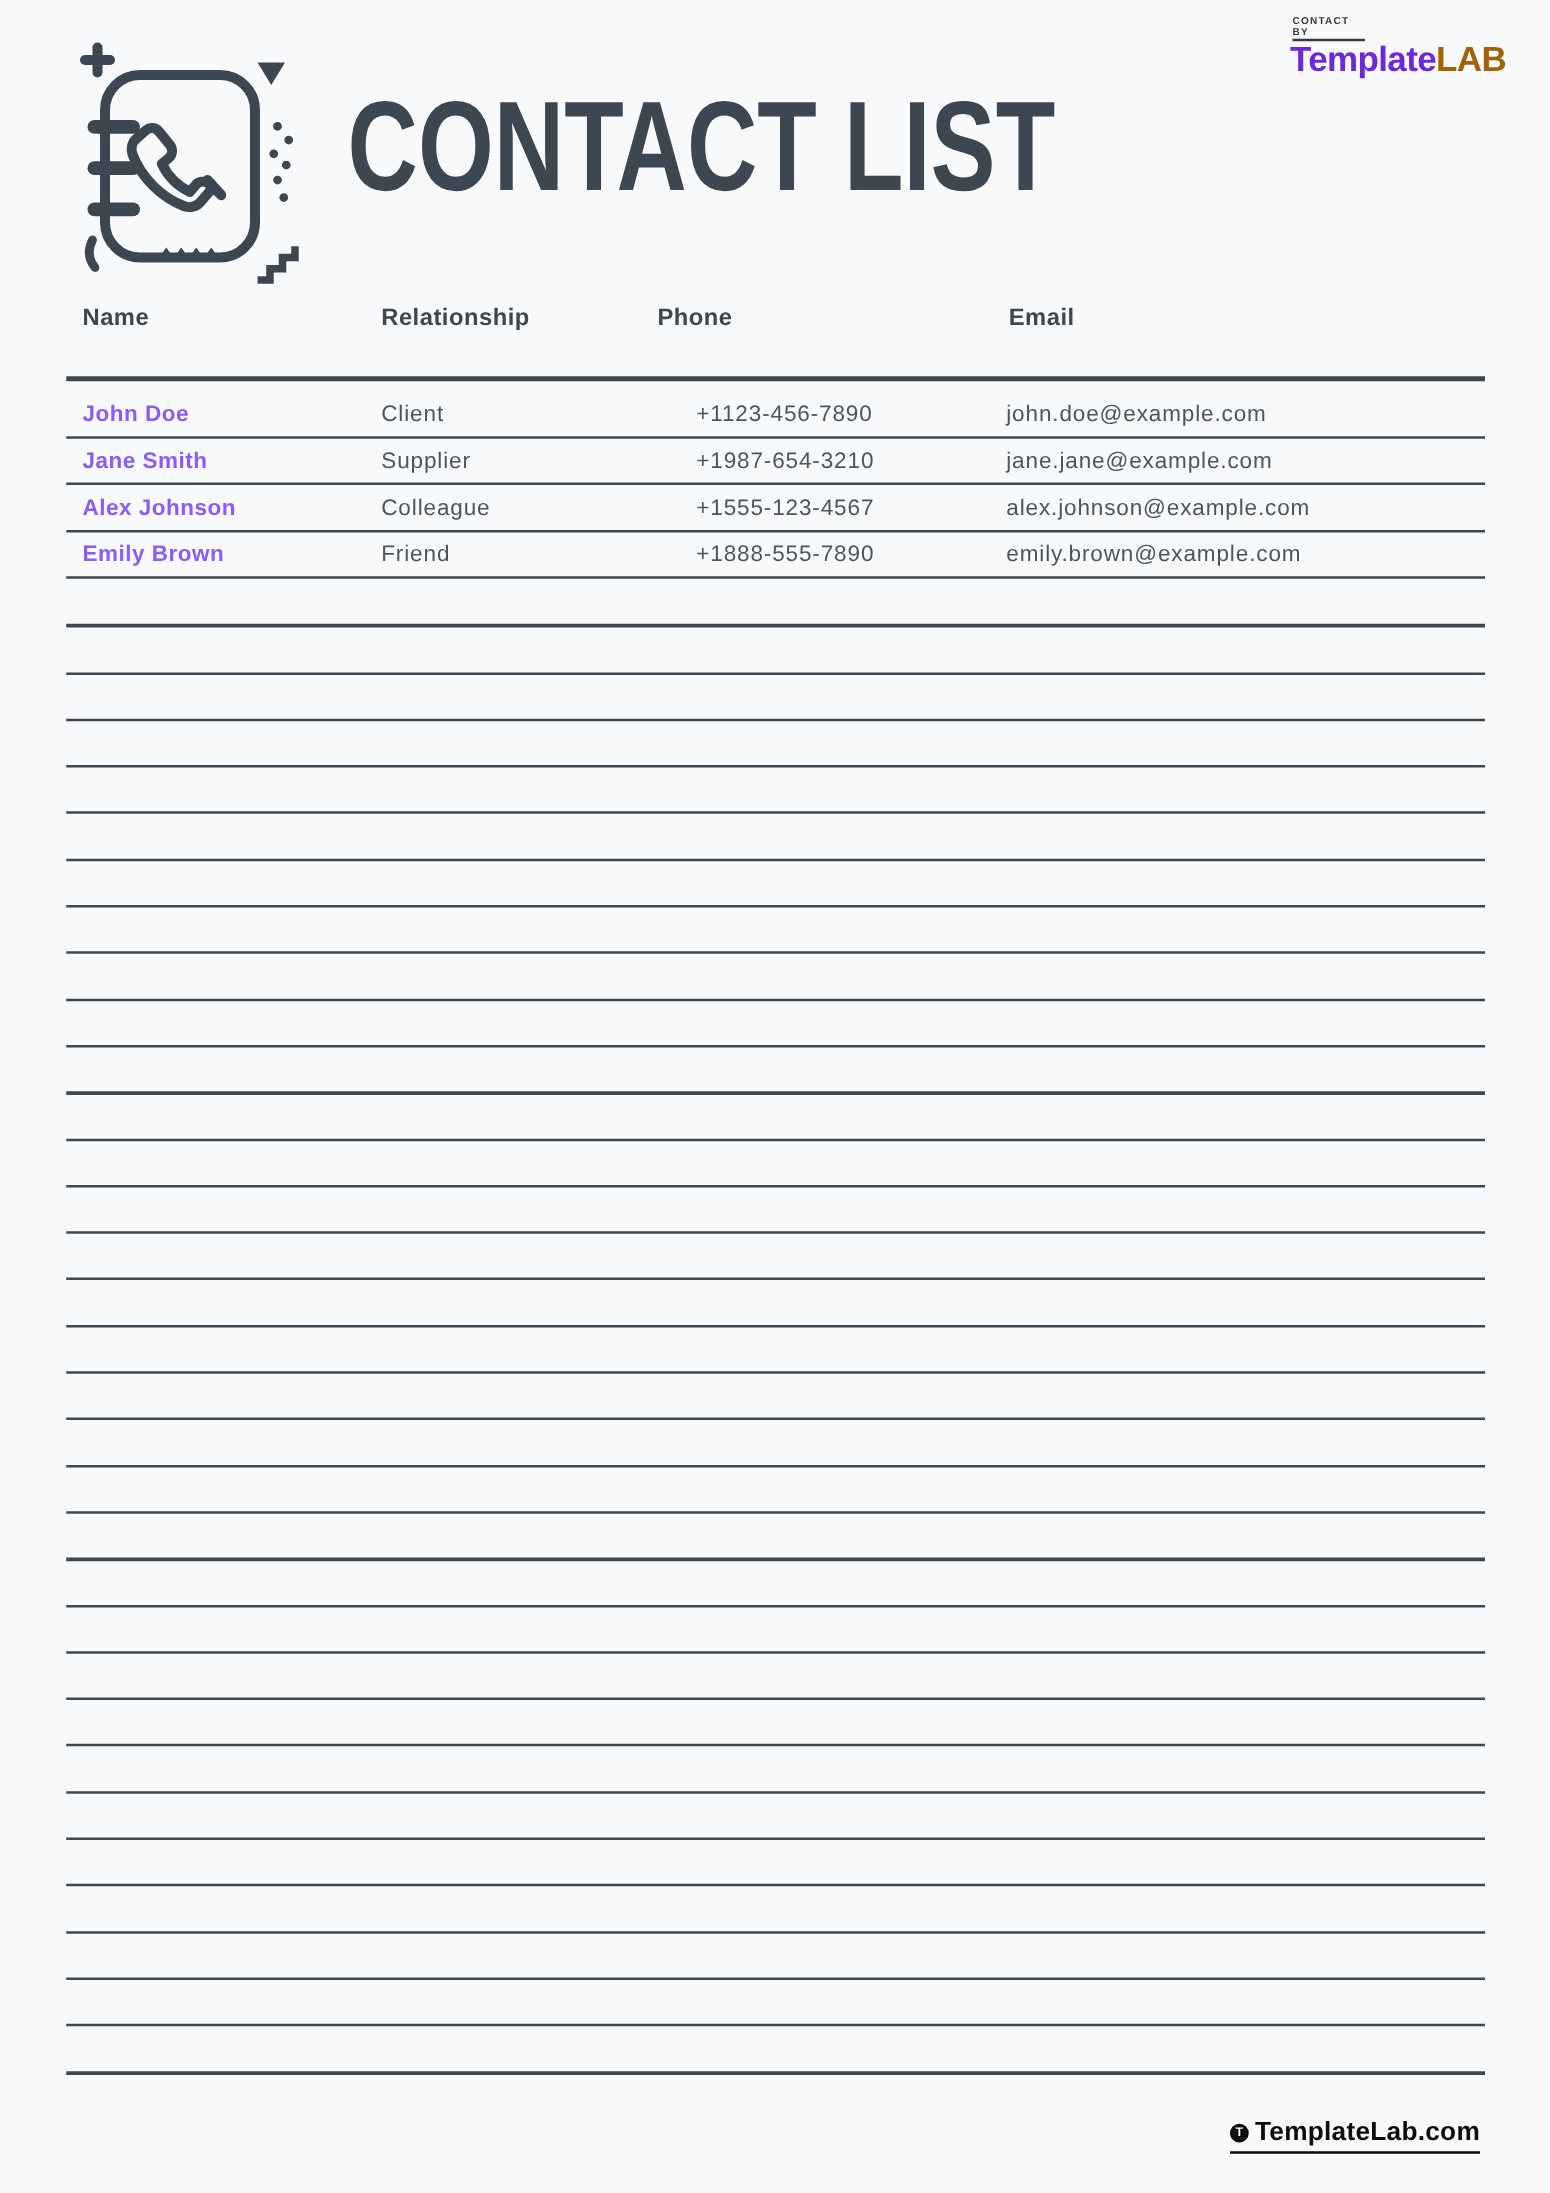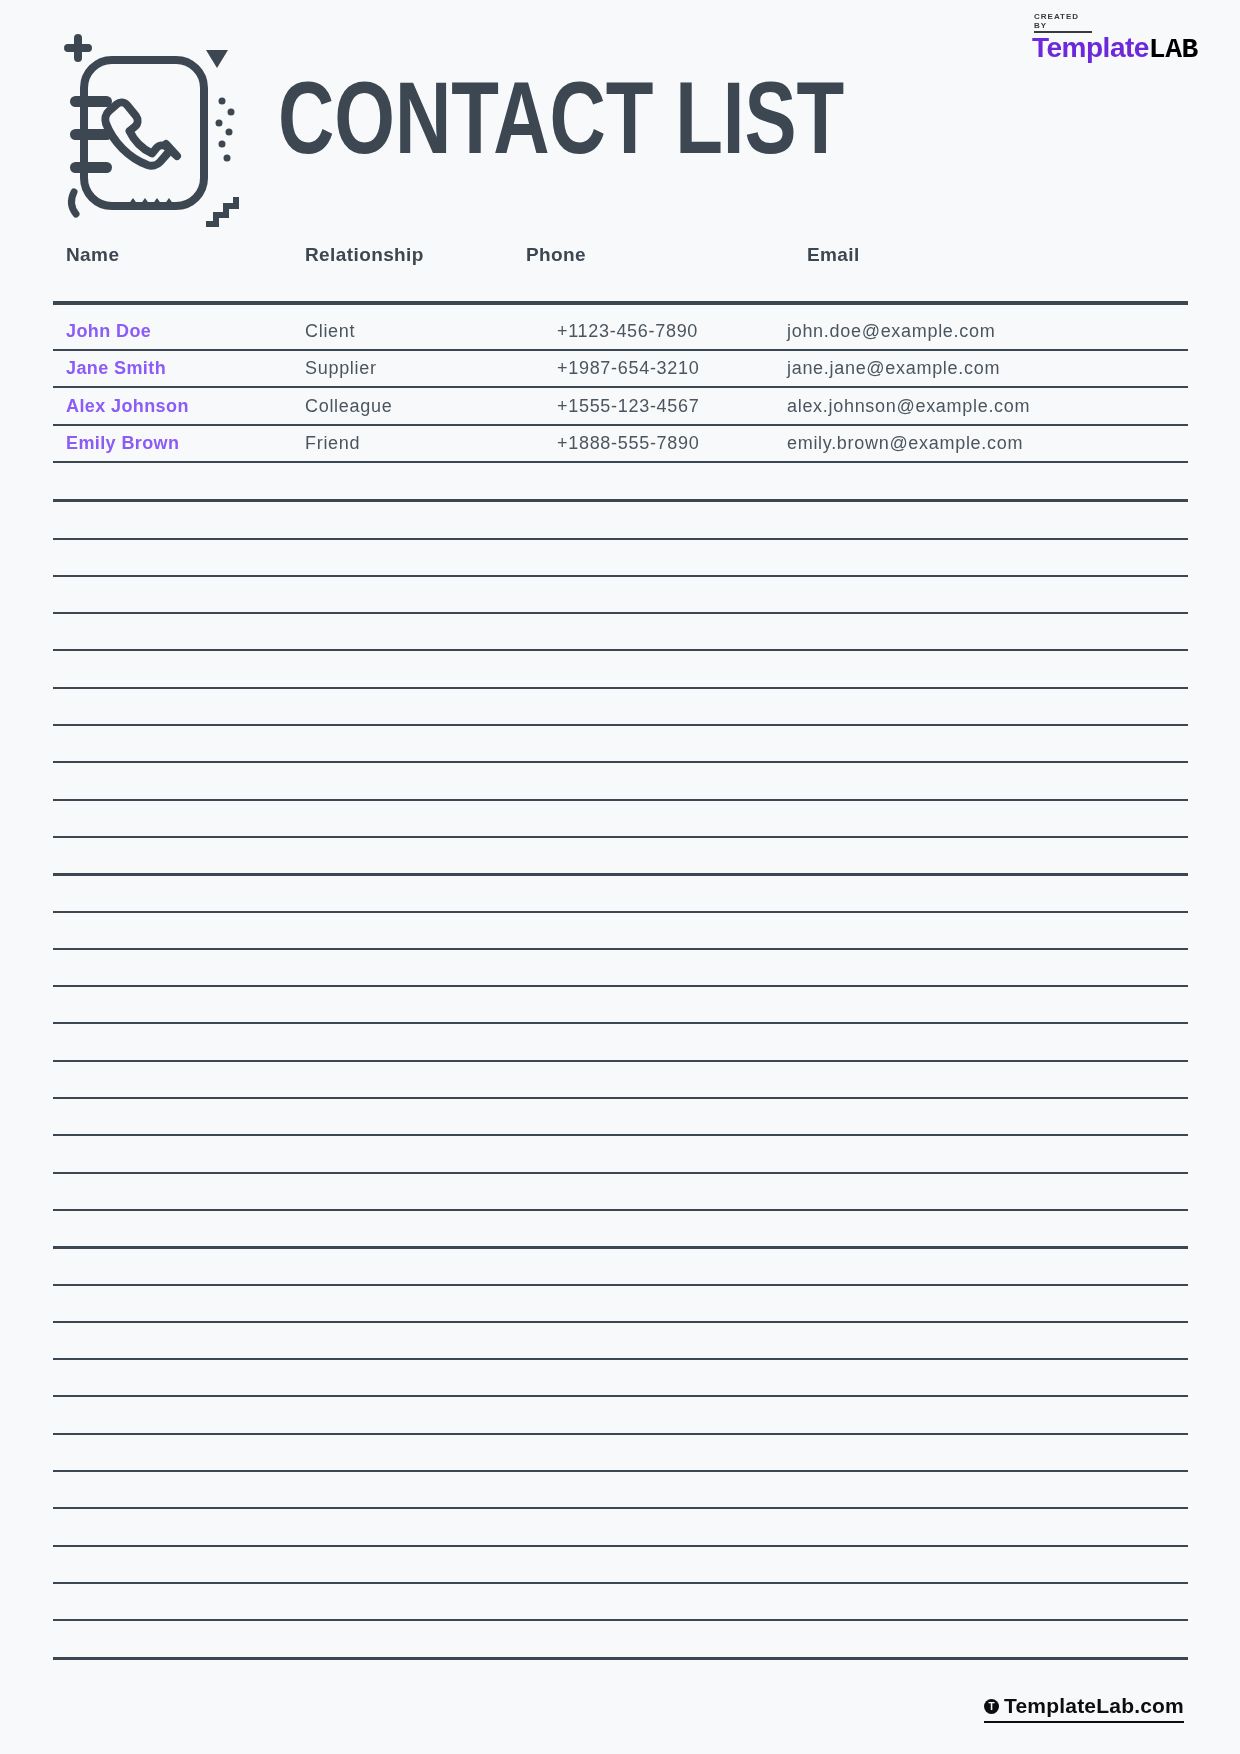--- a/index.html
+++ b/index.html
@@ -9,61 +9,61 @@
     background:#f8f9fa;overflow:hidden;color:#3d4751;
   }
   
   .brand{position:absolute;top:12px;left:1032px;width:160px;}
   .brand .created-by{
     display:block;font-size:8px;font-weight:bold;letter-spacing:1px;
     color:#3a3a3a;border-bottom:2px solid #3a3a3a;width:58px;padding-bottom:1px;margin-left:2px;
   }
   .brand .wordmark{font-size:28px;font-weight:bold;line-height:1.05;letter-spacing:-0.5px;}
   .brand .wordmark .primary{color:#6d28d9;}
-  .brand .wordmark .accent{color:#000000;font-family:Liberation Mono, monospace;}
+  .brand .wordmark .accent{color:#a16207;}
   
   .header-icon{position:absolute;top:28px;left:46px;width:200px;height:205px;}
   
   .title{
     position:absolute;top:66px;left:278px;
     font-size:100px;font-weight:bold;line-height:1;letter-spacing:0px;
     color:#3d4751;transform:scaleX(0.78) scaleY(1.02);transform-origin:left top;
     white-space:nowrap;
   }
   
   .thead-label{position:absolute;top:244px;font-size:19px;font-weight:bold;letter-spacing:0.4px;color:#3d4751;}
   .hline{position:absolute;left:53px;width:1135px;background:#3d4751;}
   .hline.header{top:301px;height:4px;}
   .hline.rowsep{height:2px;}
   .hline.rowsep-last{height:3px;}
   .row{position:absolute;left:53px;width:1135px;height:30px;}
   .cell{position:absolute;top:0;font-size:18px;letter-spacing:0.7px;color:#4b555f;white-space:nowrap;}
   .cell.name{font-weight:bold;color:#8b5cf6;letter-spacing:0.4px;}
-  .c0{left:13px;} .c1{left:252px;} .c2{left:504px;} .c3{left:734px;}
+  .c0{left:13px;} .c1{left:252px;} .c2{left:504px;} .c3{left:752px;}
   .rule{position:absolute;left:53px;width:1135px;height:2px;background:#3d4751;}
   .rule.thick{height:3px;}
   
   .footer{
     position:absolute;top:1694px;left:984px;
     display:flex;align-items:center;gap:5px;
     border-bottom:2px solid #0d0d0d;padding-bottom:3px;cursor:pointer;
   }
   .footer .badge{
     width:15px;height:15px;border-radius:50%;background:#0d0d0d;color:#f8f9fa;
     font-size:10px;font-weight:bold;line-height:15px;text-align:center;
   }
   .footer .link{font-size:21px;font-weight:bold;color:#0d0d0d;letter-spacing:0.2px;}
 </style>
 </head>
 <body>
 
 <div class="page">
 
   <div class="brand">
-    <span class="created-by">CREATED BY</span>
+    <span class="created-by">CONTACT BY</span>
     <div class="wordmark">
       <span class="primary">Template</span><span class="accent">LAB</span>
     </div>
   </div>
 
   <div class="header-icon">
     <svg width="200" height="205" viewBox="0 0 200 205" fill="none" xmlns="http://www.w3.org/2000/svg">
 
       <path d="M22 20 H42 M32 10 V30" stroke="#3d4751" stroke-width="8" stroke-linecap="round"></path>
 

